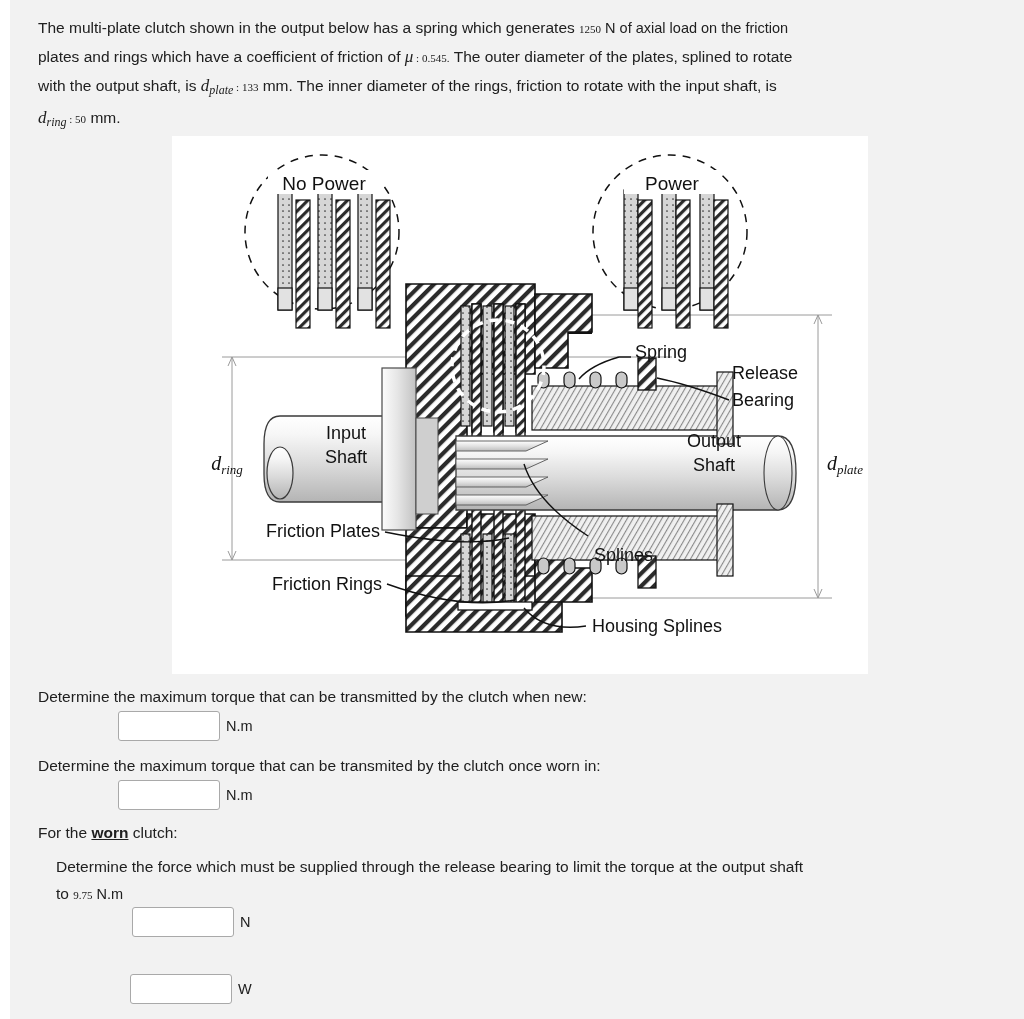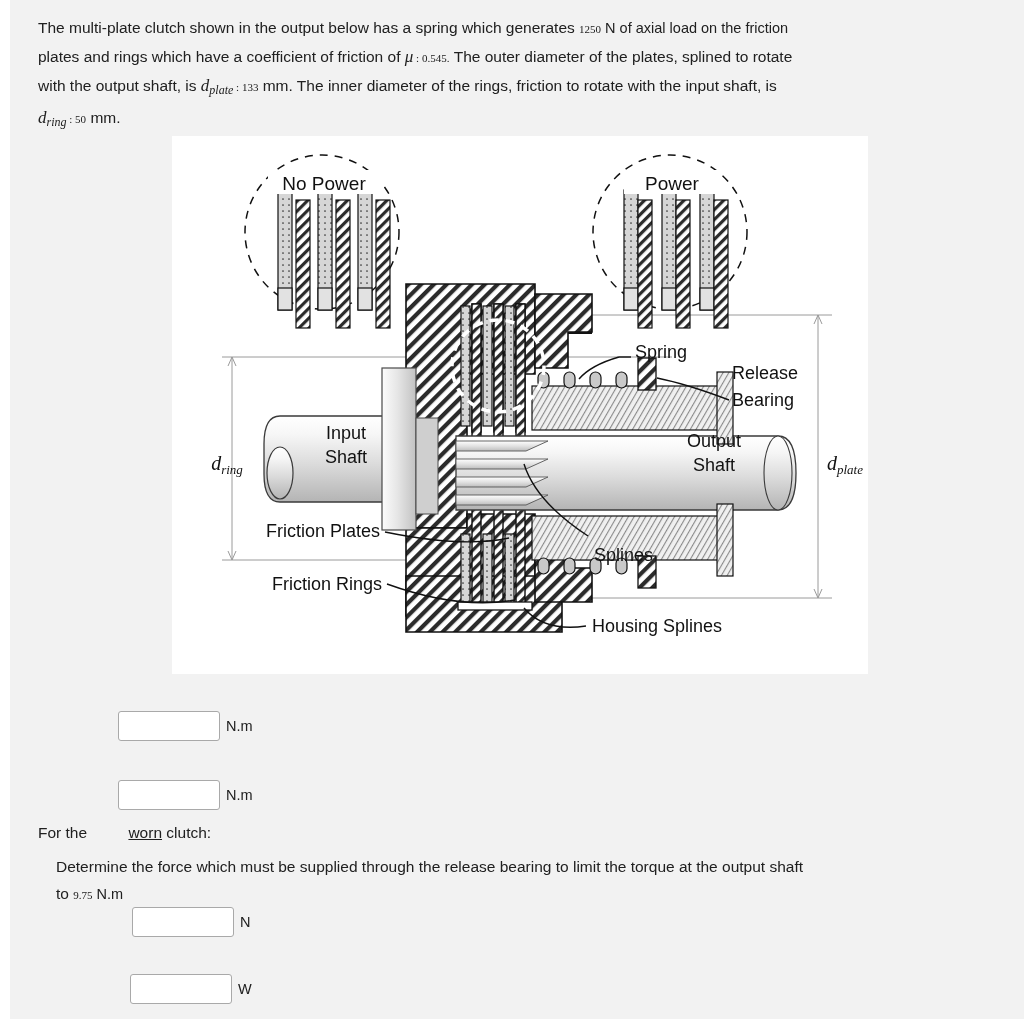--- a/index.html
+++ b/index.html
@@ -56,21 +56,21 @@
     width: 102px; height: 30px;
     background: #ffffff;
     border: 1px solid #a9a9a9;
     border-radius: 3px;
     font-family: "Liberation Sans", sans-serif;
     font-size: 14px;
     padding: 0 5px;
     outline: none;
   }
   .answer-unit { margin-left: 6px; font-size: 14.5px; color: #202020; }
-  .bold-underline { font-weight: normal; text-decoration: underline; margin-left: 37px; }
+  .bold-underline { font-weight: bold; text-decoration: underline; }
 </style>
 </head>
 <body>
 
 <div id="page">
 
   <div class="prompt">
     <span>The multi-plate clutch shown in the output below has a spring which generates </span><span class="math">1250</span><span class="unit"> N of axial load on the friction</span><br>
     <span>plates and rings which have a coefficient of friction of </span><span class="mathi">μ</span><span class="math"> : </span><span class="math">0.545.</span><span>  The outer diameter of the plates, splined to rotate</span><br>
     <span>with the output shaft, is </span><span class="mathi">d</span><span class="sub">plate</span><span class="math"> : </span><span class="math">133</span><span> mm.  The inner diameter of the rings, friction to rotate with the input shaft, is</span><br>
@@ -275,25 +275,27 @@
       <text x="463" y="222" font-family="Liberation Sans, sans-serif" font-size="18" fill="#111">Spring</text>
       <text x="560" y="243" font-family="Liberation Sans, sans-serif" font-size="18" fill="#111">Release</text>
       <text x="560" y="270" font-family="Liberation Sans, sans-serif" font-size="18" fill="#111">Bearing</text>
       <text x="208" y="401" font-family="Liberation Sans, sans-serif" font-size="18" fill="#111" text-anchor="end">Friction Plates</text>
       <text x="210" y="454" font-family="Liberation Sans, sans-serif" font-size="18" fill="#111" text-anchor="end">Friction Rings</text>
       <text x="422" y="425" font-family="Liberation Sans, sans-serif" font-size="18" fill="#111">Splines</text>
       <text x="420" y="496" font-family="Liberation Sans, sans-serif" font-size="18" fill="#111">Housing Splines</text>
     </svg>
   </div>
 
+  <div class="q" style="left:28px; top:683px;">Determine the maximum torque that can be transmitted by the clutch when new:</div>
   <div class="answer-row" style="left:108px; top:711px;">
     <input class="answer-box" type="text" value="" style="">
     <span class="answer-unit">N.m</span>
   </div>
 
+  <div class="q" style="left:28px; top:752px;">Determine the maximum torque that can be transmited by the clutch once worn in:</div>
   <div class="answer-row" style="left:108px; top:780px;">
     <input class="answer-box" type="text" value="" style="">
     <span class="answer-unit">N.m</span>
   </div>
 
   <div class="q" style="left:28px; top:819px;">
     <span>For the </span><span class="bold-underline">worn</span><span> clutch:</span>
   </div>
 
   <div class="q" style="left:46px; top:853px; width:944px;">

